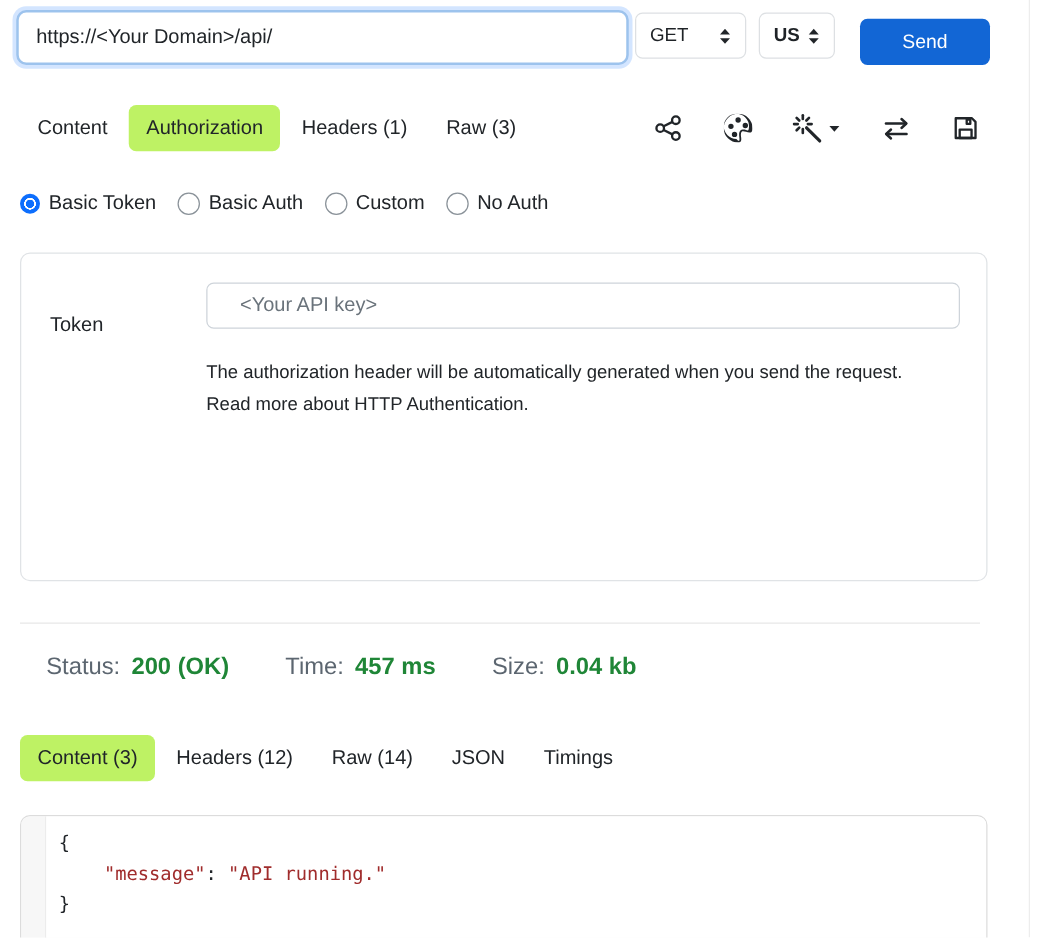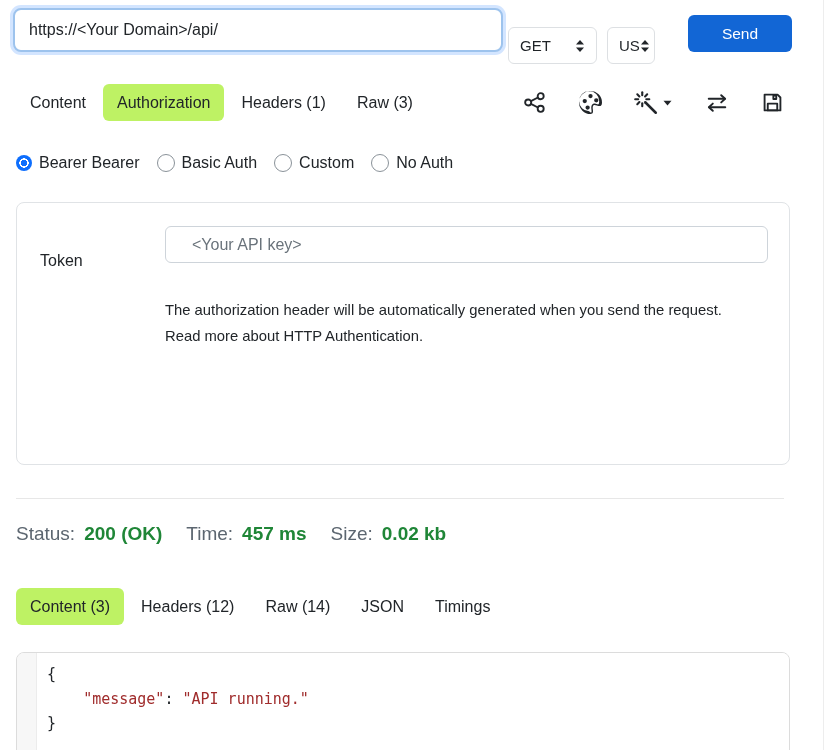--- a/index.html
+++ b/index.html
@@ -16,21 +16,21 @@
   
   .url-input{
     left:13px;top:8px;width:490px;height:44px;
     border:2px solid #9dc3ed;border-radius:8px;
     box-shadow:0 0 0 3px rgba(13,110,253,.18);
     font-family:"Liberation Sans",sans-serif;
     font-size:16px;color:#212529;
     padding:0 14px;outline:none;background:#fff;
   }
   .select-box{
-    top:27px;height:37px;
+    top:10px;height:37px;
     border:1px solid #dde0e3;border-radius:6px;background:#fff;
     display:flex;align-items:center;justify-content:space-between;
     padding:0 11px;font-size:15px;color:#1f2327;cursor:pointer;
   }
   .send-btn{
     left:688px;top:15px;width:104px;height:37px;
     background:#1266d5;border:none;border-radius:6px;
     color:#fff;font-size:15.5px;font-family:"Liberation Sans",sans-serif;
     display:flex;align-items:center;justify-content:center;cursor:pointer;
   }
@@ -61,27 +61,27 @@
   
   .panel{left:16px;top:202px;width:774px;height:263px;border:1px solid #e0e3e6;border-radius:8px;background:#fff;}
   .token-label{left:40px;top:252px;font-size:16px;color:#212529;}
   .token-input{
     left:165px;top:226px;width:603px;height:37px;
     border:1px solid #ced4da;border-radius:6px;
     font-family:"Liberation Sans",sans-serif;font-size:16px;
     padding:0 26px;color:#212529;outline:none;
   }
   .token-input::placeholder{color:#6a737b;opacity:1;}
-  .help-text{left:165px;top:286px;width:592px;font-size:14.8px;line-height:25.5px;color:#212529;margin-top:12px;}
+  .help-text{left:165px;top:286px;width:592px;font-size:14.8px;line-height:25.5px;color:#212529;}
 
   .divider{left:16px;top:498px;width:768px;height:1px;background:#e7e7e7;}
 
   
   .status-row{left:16px;top:523px;display:flex;align-items:center;gap:24px;font-size:19px;}
-  .status-pair{display:flex;gap:9px;align-items:baseline;}
+  .status-pair{display:flex;gap:9px;align-items:baseline;margin-left:21px;}
   .status-key{color:#5c6670;}
   .status-val{color:#1f8637;font-weight:700;text-align:right;}
 
   
   .code-block{
     left:16px;top:652px;width:774px;height:130px;
     border:1px solid #dcdcdc;border-radius:8px;background:#fcfcfc;
     display:flex;overflow:hidden;
   }
   .code-gutter{width:19px;background:#f7f7f7;border-right:1px solid #ececec;}
@@ -103,21 +103,21 @@
 <div class="abs select-box" style="left:508px;width:89px;">
   <span>GET</span>
   <span class="icon-btn">
     <svg width="10" height="14" viewBox="0 0 10 14">
         <path d="M5 1 L9 5.5 L1 5.5 Z" fill="#212529"></path>
         <path d="M1 8.5 L9 8.5 L5 13 Z" fill="#212529"></path>
       </svg>
   </span>
 </div>
 
-<div class="abs select-box" style="left:607px;width:48px;">
+<div class="abs select-box" style="left:607px;width:61px;font-weight:bold;">
   <span>US</span>
   <span class="icon-btn">
     <svg width="10" height="14" viewBox="0 0 10 14">
         <path d="M5 1 L9 5.5 L1 5.5 Z" fill="#212529"></path>
         <path d="M1 8.5 L9 8.5 L5 13 Z" fill="#212529"></path>
       </svg>
   </span>
 </div>
 
 <button class="abs send-btn">Send</button>
@@ -173,21 +173,21 @@
       <path d="M2.5 2.5 H11.5 L13.5 4.5 V13.5 H2.5 Z"></path>
       <rect x="4.7" y="8.8" width="6.6" height="4.7"></rect>
       <rect x="8.6" y="3.2" width="2" height="2.4"></rect>
     </svg>
   </span>
 </div>
 
 <div class="abs auth-row">
   <label class="radio-opt">
     <span class="radio checked"></span>
-    <span>Bearer Bearer</span>
+    <span>Basic Token</span>
   </label>
   <label class="radio-opt">
     <span class="radio"></span>
     <span>Basic Auth</span>
   </label>
   <label class="radio-opt">
     <span class="radio"></span>
     <span>Custom</span>
   </label>
   <label class="radio-opt">
@@ -207,21 +207,21 @@
   <span class="status-pair">
     <span class="status-key">Status:</span>
     <span class="status-val">200 (OK)</span>
   </span>
   <span class="status-pair">
     <span class="status-key">Time:</span>
     <span class="status-val">457 ms</span>
   </span>
   <span class="status-pair">
     <span class="status-key">Size:</span>
-    <span class="status-val">0.02 kb</span>
+    <span class="status-val">0.04 kb</span>
   </span>
 </div>
 
 <div class="abs tab-row" style="left:16px;top:588px;">
   <div class="tab active">Content (3)</div>
   <div class="tab">Headers (12)</div>
   <div class="tab">Raw (14)</div>
   <div class="tab">JSON</div>
   <div class="tab">Timings</div>
 </div>

